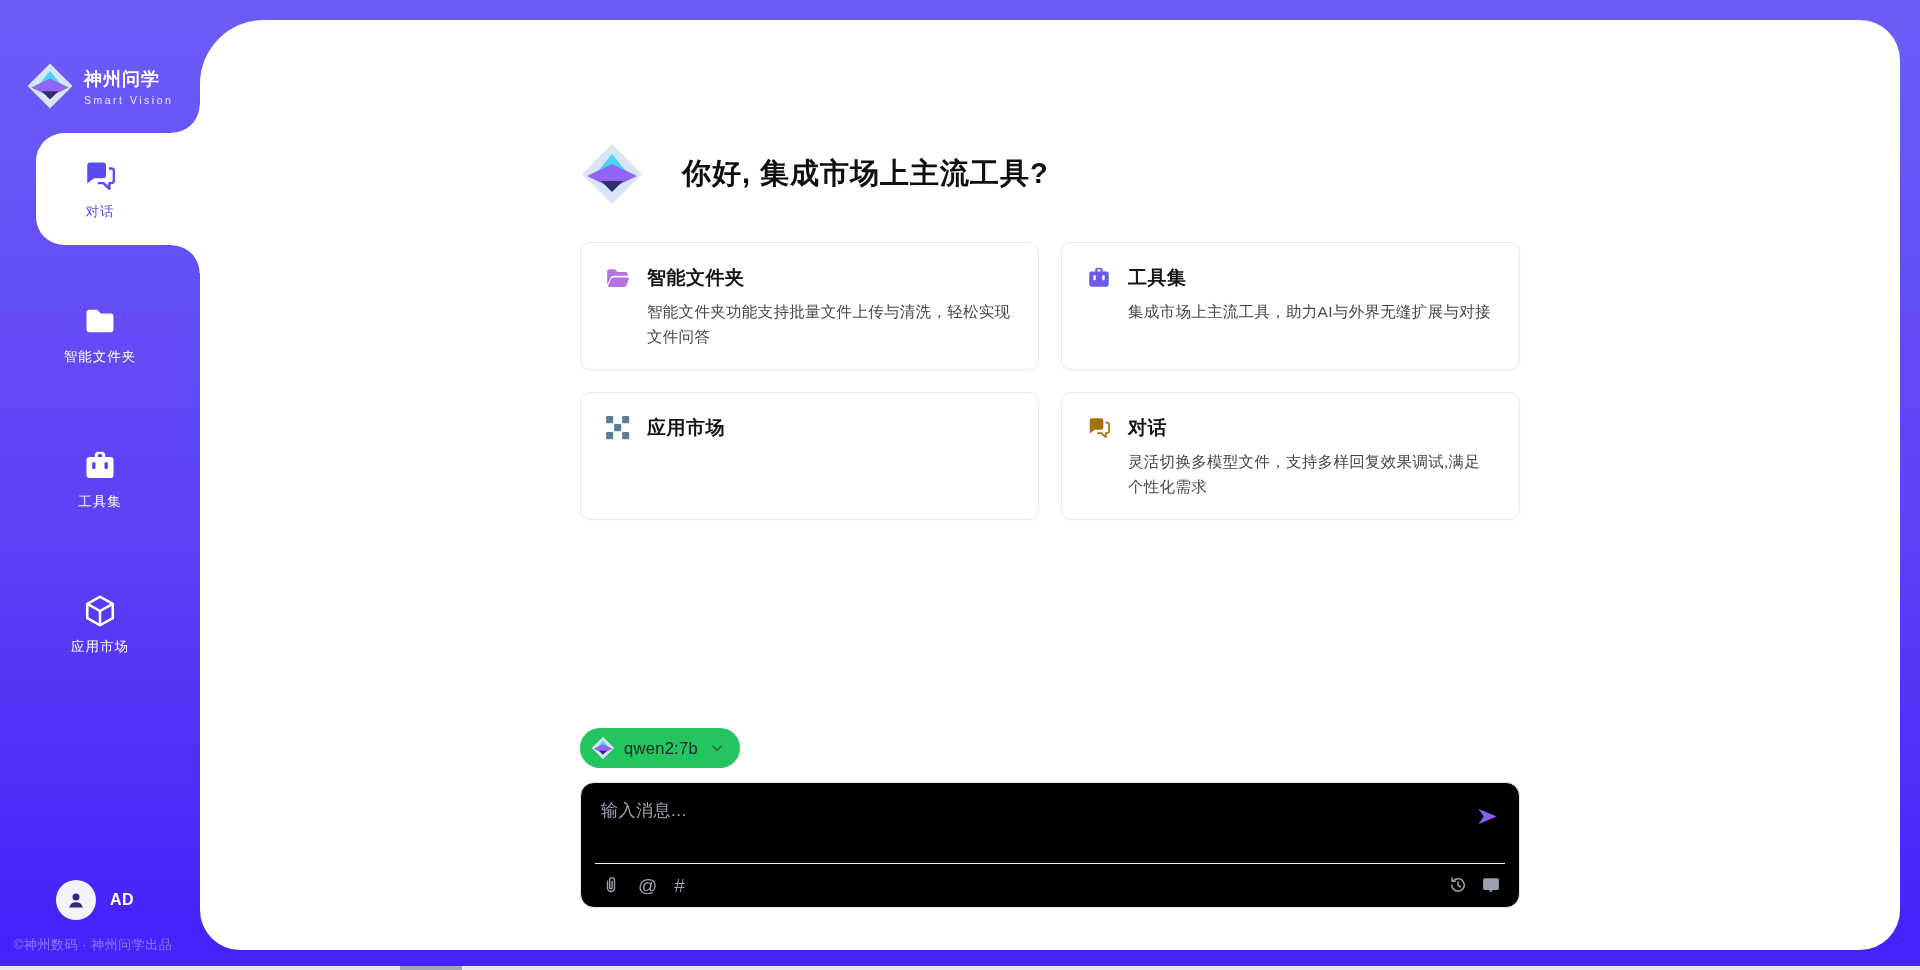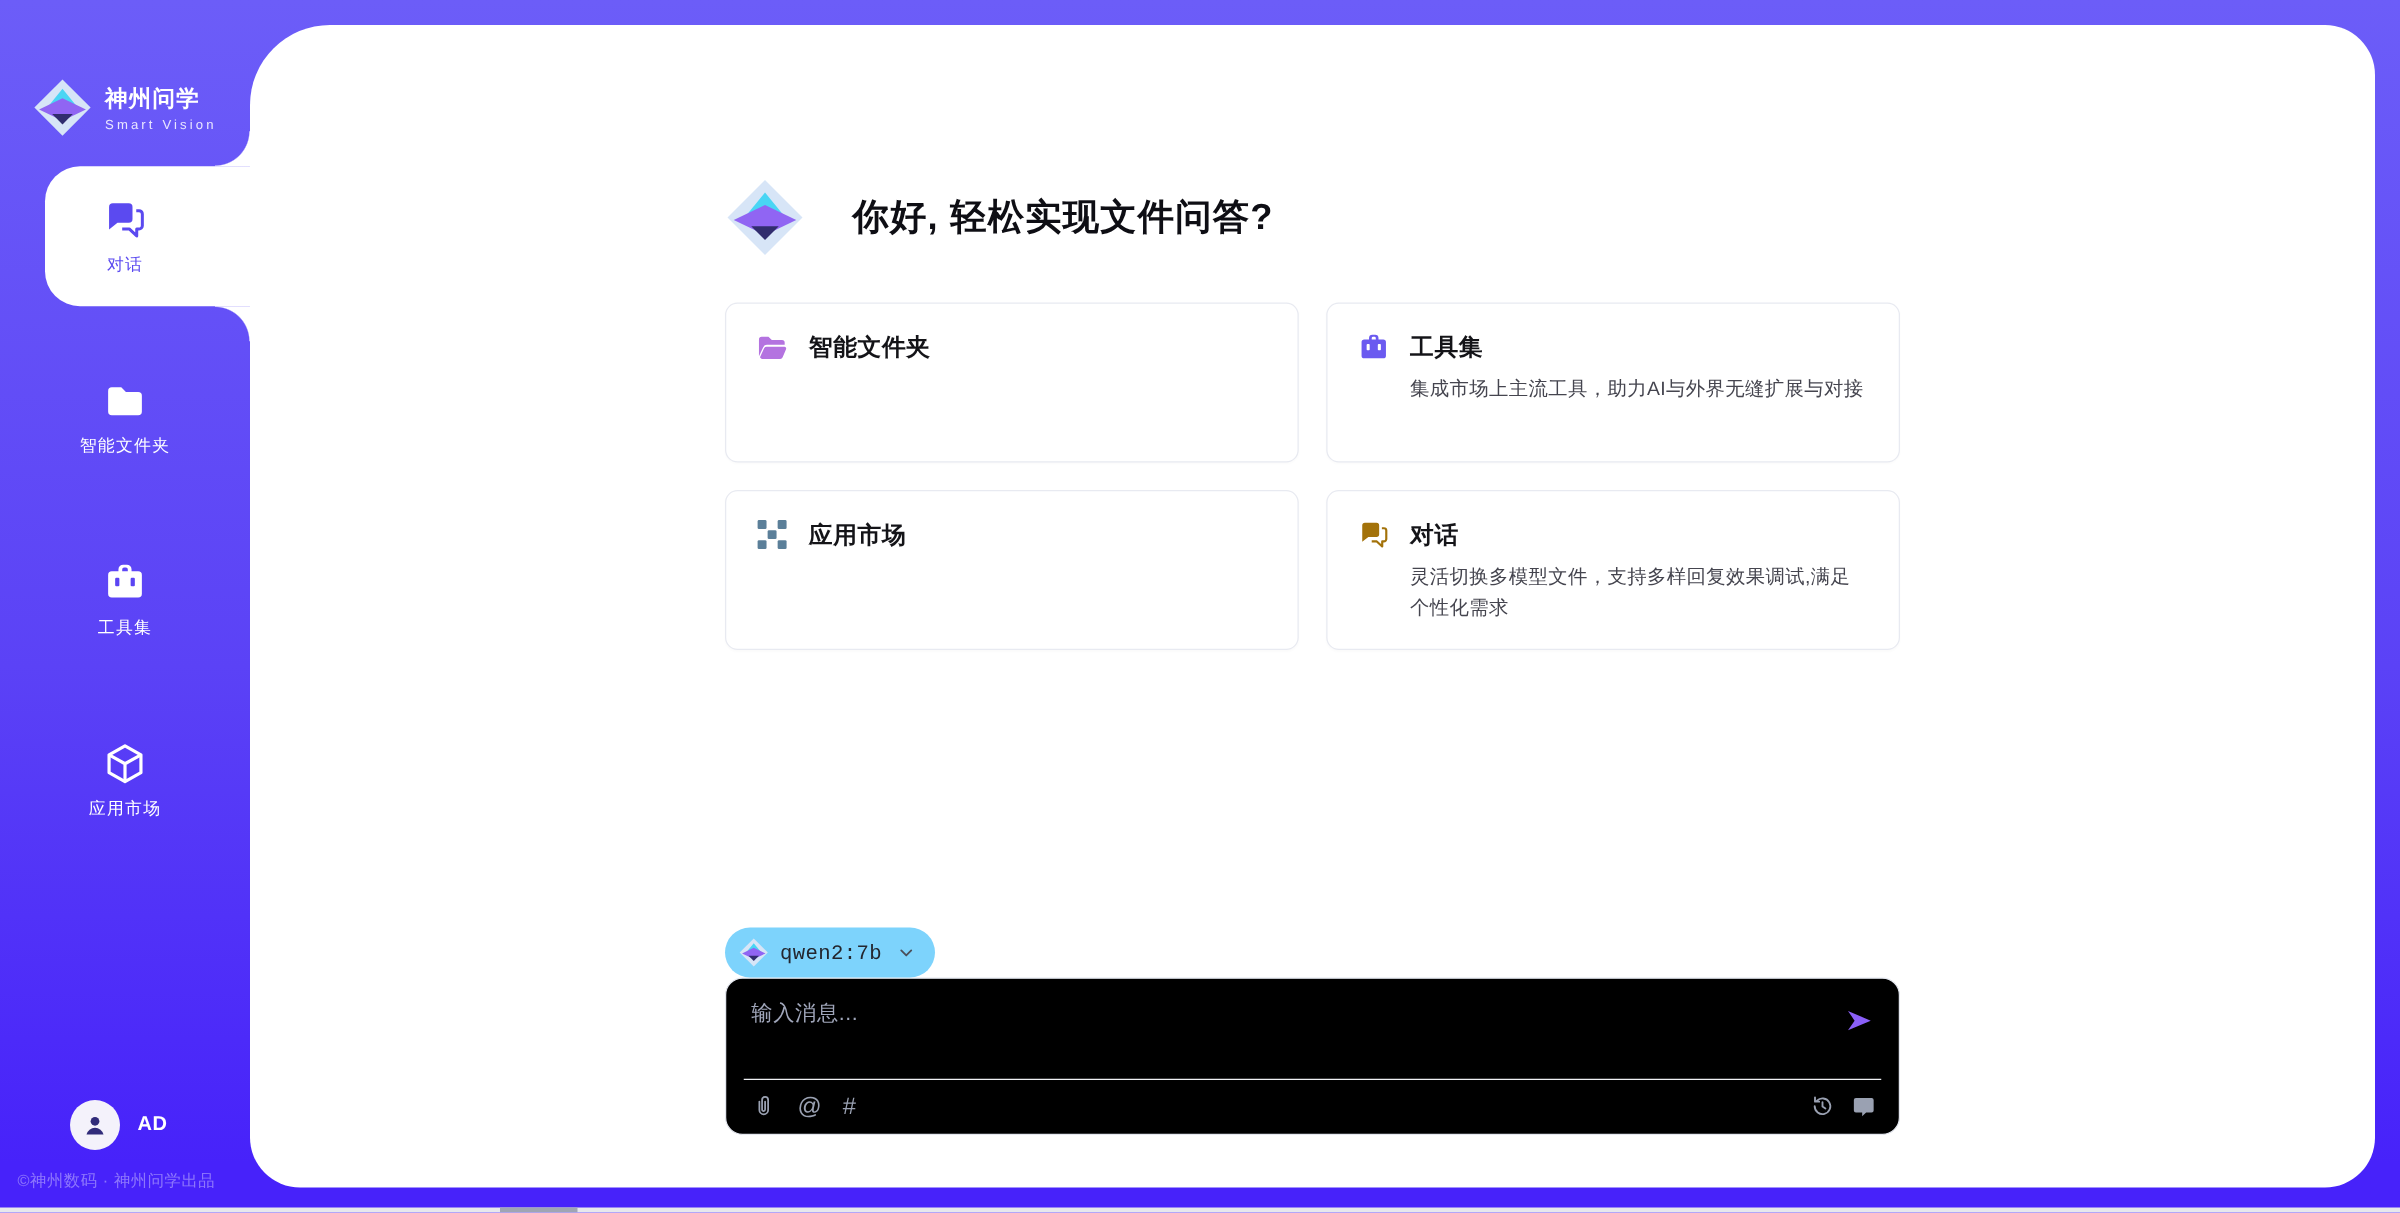--- a/index.html
+++ b/index.html
@@ -53,22 +53,22 @@
   .card-title { font-size:19px; font-weight:800; color:#141418; letter-spacing:.5px; }
   .card-desc { margin:9px 0 0 42px; font-size:15.5px; line-height:1.6; color:#45454f; letter-spacing:.3px; }
 
   .ic-folder { color:#b473e0; }
   .ic-toolbox { color:#6b5af0; }
   .ic-grid { color:#5b7f99; }
   .ic-chat-gold { color:#a3720a; }
 
   .bottom-dock { position:absolute; left:0; right:0; bottom:42px; }
   .model-pill { display:inline-flex; align-items:center; gap:9px; height:40px; padding:0 15px 0 11px;
-                background:#7dd3fc; border:none; border-radius:21px; cursor:pointer;
-                font-family:Liberation Mono, monospace; }
+                background:#22c55e; border:none; border-radius:21px; cursor:pointer;
+                font-family:Liberation Sans, sans-serif; margin-bottom:14px; }
   .model-pill .dlogo { width:24px; height:24px; }
   .model-name { font-size:16.5px; color:#23262e; letter-spacing:.3px; }
   .chev { width:16px; height:16px; color:#4b4f5a; margin-left:2px; }
 
   .composer { border:1.4px solid #e4e7ef; border-radius:14px; background:#000000; padding:16px 18px 12px 20px; }
   .composer-top { display:flex; align-items:flex-start; justify-content:space-between; min-height:58px; }
   .msg-input { font-size:17px; color:#a0a6ba; letter-spacing:.5px; flex:1; outline:none; cursor:text; }
   .send-btn { border:none; background:none; cursor:pointer; padding:2px; margin-top:4px; }
   .send-btn svg { width:23px; height:23px; }
   .composer-div { border-top:1px solid #eef0f4; margin:6px -4px 0 -6px; }
@@ -171,34 +171,35 @@
   <div class="copyright">©神州数码 · 神州问学出品</div>
 </aside>
 
 <main class="panel">
   <div class="content">
 
     <div class="hero">
       <svg class="dlogo" viewBox="0 0 64 64">
           <use href="#diamond-logo"></use>
         </svg>
-      <h1>你好, 轻松实现文件问答?</h1>
+      <h1>你好, 集成市场上主流工具?</h1>
     </div>
 
     <div class="cards">
       <div class="card">
         <div class="card-head">
           <svg class="cicon ic-folder" viewBox="0 0 24 24">
             <g fill="currentColor">
               <path d="M2 6a2 2 0 0 1 2-2h5l2.5 2.5H19a2 2 0 0 1 2 2V10H7.9a3 3 0 0 0-2.75 1.8L2 18.4z"></path>
               <path d="M7.9 11.5h12.9a1.3 1.3 0 0 1 1.2 1.8l-2.5 5.9a2 2 0 0 1-1.84 1.2H4.2a1.3 1.3 0 0 1-1.2-1.8l2.9-6.3a2 2 0 0 1 2-.8z"></path>
             </g>
           </svg>
           <span class="card-title">智能文件夹</span>
         </div>
+        <p class="card-desc">智能文件夹功能支持批量文件上传与清洗，轻松实现文件问答</p>
       </div>
 
       <div class="card">
         <div class="card-head">
           <svg class="cicon ic-toolbox" viewBox="0 0 48 48">
             <use href="#icon-toolbox"></use>
             <rect x="13.5" y="19" width="4.5" height="9" rx="1.2" fill="#fff"></rect>
             <rect x="30" y="19" width="4.5" height="9" rx="1.2" fill="#fff"></rect>
           </svg>
           <span class="card-title">工具集</span>

